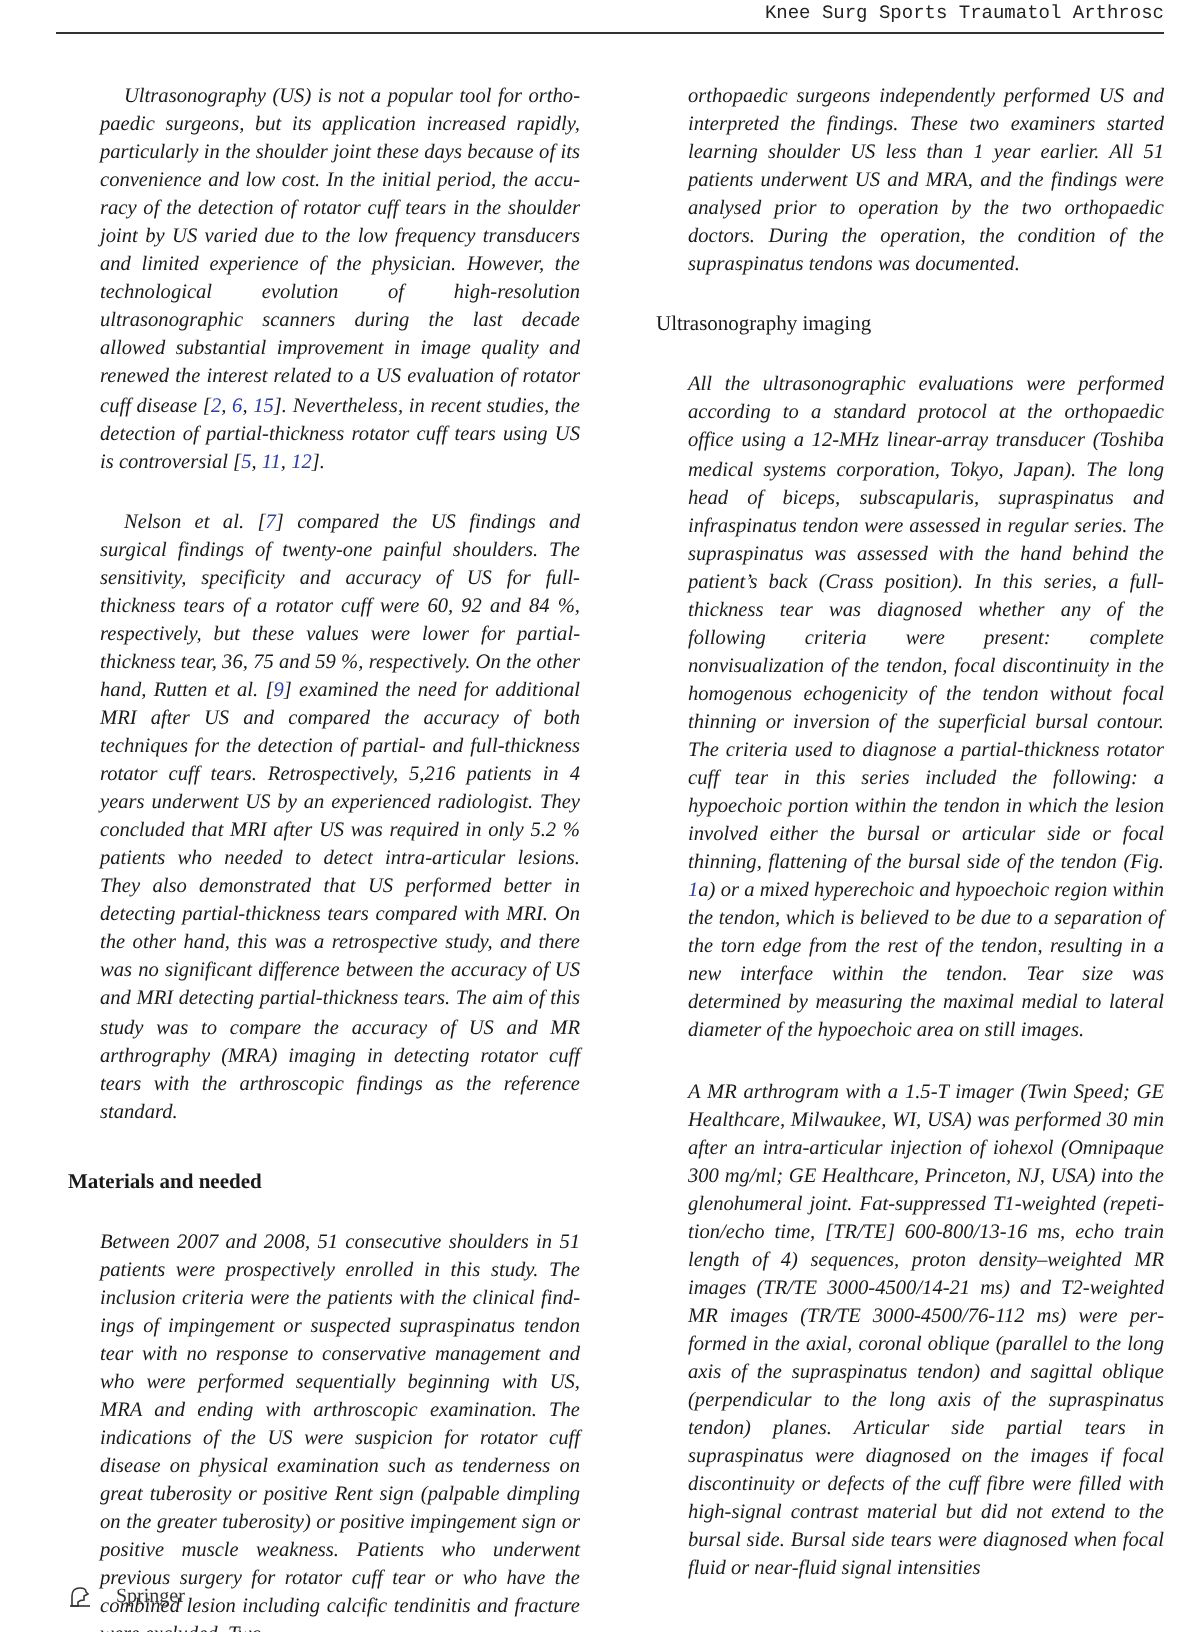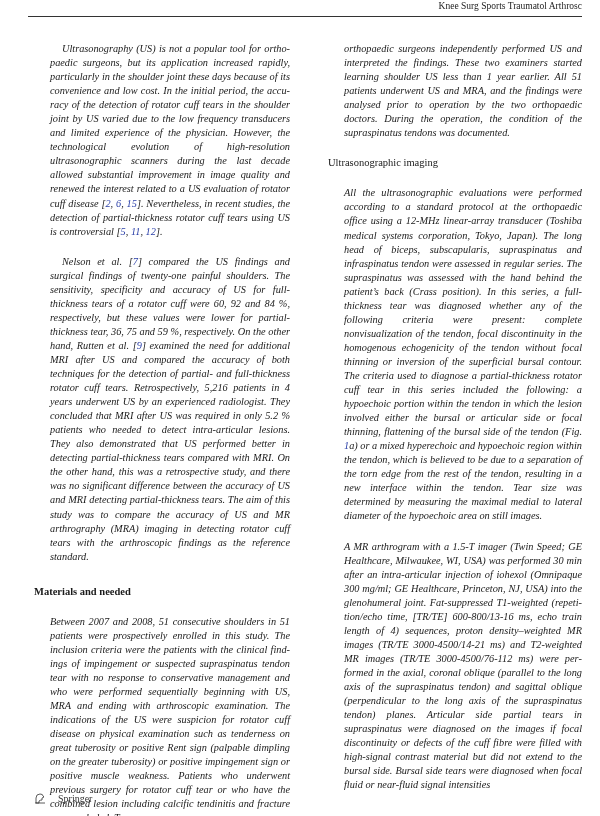--- a/index.html
+++ b/index.html
@@ -7,21 +7,21 @@
     width: 600px; height: 816px; position: relative; overflow: hidden;
     font-family: "Liberation Serif", "DejaVu Serif", serif;
     color: #1a1a1a;
   }
   .header {
     position: absolute; left: 28px; right: 18px; top: 0; height: 16px;
     border-bottom: 1.5px solid #333;
   }
   .journal {
     position: absolute; right: 0; top: 1px;
-    font-size: 9.5px; color: #222;
+    font-size: 9.5px; color: #222; font-family: Liberation Mono, monospace;
   }
   .col {
     position: absolute; top: 26px; width: 272px;
     font-size: 10.3px; line-height: 14.05px; text-align: justify;
     hyphens: manual;
   }
   .col.left { left: 34px; }
   .col.right { left: 328px; width: 270px; }
   .col p { margin: 16px; font-style: italic; }
   .col p.indent { text-indent: 12px; }
@@ -49,21 +49,21 @@
 
 <div class="col left">
   <p class="indent"><span>Ultrasonography (US) is not a popular tool for ortho­paedic surgeons, but its application increased rapidly, particularly in the shoulder joint these days because of its convenience and low cost. In the initial period, the accu­racy of the detection of rotator cuff tears in the shoulder joint by US varied due to the low frequency transducers and limited experience of the physician. However, the technological evolution of high-resolution ultrasonographic scanners during the last decade allowed substantial improvement in image quality and renewed the interest related to a US evaluation of rotator cuff disease [</span><span class="ref">2</span><span>, </span><span class="ref">6</span><span>, </span><span class="ref">15</span><span>]. Nevertheless, in recent studies, the detection of partial-thickness rotator cuff tears using US is controversial [</span><span class="ref">5</span><span>, </span><span class="ref">11</span><span>, </span><span class="ref">12</span><span>].</span></p>
   <p class="indent"><span>Nelson et al. [</span><span class="ref">7</span><span>] compared the US findings and surgical findings of twenty-one painful shoulders. The sensitivity, specificity and accuracy of US for full-thickness tears of a rotator cuff were 60, 92 and 84 %, respectively, but these values were lower for partial-thickness tear, 36, 75 and 59 %, respectively. On the other hand, Rutten et al. [</span><span class="ref">9</span><span>] examined the need for additional MRI after US and com­pared the accuracy of both techniques for the detection of partial- and full-thickness rotator cuff tears. Retrospec­tively, 5,216 patients in 4 years underwent US by an experienced radiologist. They concluded that MRI after US was required in only 5.2 % patients who needed to detect intra-articular lesions. They also demonstrated that US performed better in detecting partial-thickness tears com­pared with MRI. On the other hand, this was a retrospective study, and there was no significant difference between the accuracy of US and MRI detecting partial-thickness tears. The aim of this study was to compare the accuracy of US and MR arthrography (MRA) imaging in detecting rotator cuff tears with the arthroscopic findings as the reference standard.</span></p>
   <div class="section-title">Materials and needed</div>
   <p class="noindent">Between 2007 and 2008, 51 consecutive shoulders in 51 patients were prospectively enrolled in this study. The inclusion criteria were the patients with the clinical find­ings of impingement or suspected supraspinatus tendon tear with no response to conservative management and who were performed sequentially beginning with US, MRA and ending with arthroscopic examination. The indications of the US were suspicion for rotator cuff disease on physical examination such as tenderness on great tuberosity or positive Rent sign (palpable dimpling on the greater tuberosity) or positive impingement sign or positive muscle weakness. Patients who underwent previous surgery for rotator cuff tear or who have the combined lesion including calcific tendinitis and fracture were excluded. Two</p>
 </div>
 
 <div class="col right">
   <p class="noindent">orthopaedic surgeons independently performed US and interpreted the findings. These two examiners started learning shoulder US less than 1 year earlier. All 51 patients underwent US and MRA, and the findings were analysed prior to operation by the two orthopaedic doctors. During the operation, the condition of the supraspinatus tendons was documented.</p>
-  <div class="subsection-title">Ultrasonographic imaging</div>
+  <div class="subsection-title">Ultrasonography imaging</div>
   <p class="noindent"><span>All the ultrasonographic evaluations were performed according to a standard protocol at the orthopaedic office using a 12-MHz linear-array transducer (Toshiba medical systems corporation, Tokyo, Japan). The long head of biceps, subscapularis, supraspinatus and infraspinatus ten­don were assessed in regular series. The supraspinatus was assessed with the hand behind the patient’s back (Crass position). In this series, a full-thickness tear was diagnosed whether any of the following criteria were present: com­plete nonvisualization of the tendon, focal discontinuity in the homogenous echogenicity of the tendon without focal thinning or inversion of the superficial bursal contour. The criteria used to diagnose a partial-thickness rotator cuff tear in this series included the following: a hypoechoic portion within the tendon in which the lesion involved either the bursal or articular side or focal thinning, flattening of the bursal side of the tendon (Fig. </span><span class="ref">1</span><span>a) or a mixed hyperechoic and hypoechoic region within the tendon, which is believed to be due to a separation of the torn edge from the rest of the tendon, resulting in a new interface within the tendon. Tear size was determined by measuring the maximal medial to lateral diameter of the hypoechoic area on still images.</span></p>
   <p class="noindent">A MR arthrogram with a 1.5-T imager (Twin Speed; GE Healthcare, Milwaukee, WI, USA) was performed 30 min after an intra-articular injection of iohexol (Omnipaque 300 mg/ml; GE Healthcare, Princeton, NJ, USA) into the glenohumeral joint. Fat-suppressed T1-weighted (repeti­tion/echo time, [TR/TE] 600-800/13-16 ms, echo train length of 4) sequences, proton density–weighted MR images (TR/TE 3000-4500/14-21 ms) and T2-weighted MR images (TR/TE 3000-4500/76-112 ms) were per­formed in the axial, coronal oblique (parallel to the long axis of the supraspinatus tendon) and sagittal oblique (perpendicular to the long axis of the supraspinatus tendon) planes. Articular side partial tears in supraspinatus were diagnosed on the images if focal discontinuity or defects of the cuff fibre were filled with high-signal contrast material but did not extend to the bursal side. Bursal side tears were diagnosed when focal fluid or near-fluid signal intensities</p>
 </div>
 
 <div class="footer">
   <svg class="springer-icon" viewBox="0 0 12 12">
     <path d="M2 11 L2 6 Q2 2 6 2 Q9 2 9 4 L10 5 L8 6 L8 8 Q6 8 5 9 L5 11 Z" fill="none" stroke="#333" stroke-width="0.8"></path>
     <path d="M1 11 L11 11" stroke="#333" stroke-width="0.8"></path>
   </svg>
   <span>Springer</span>

